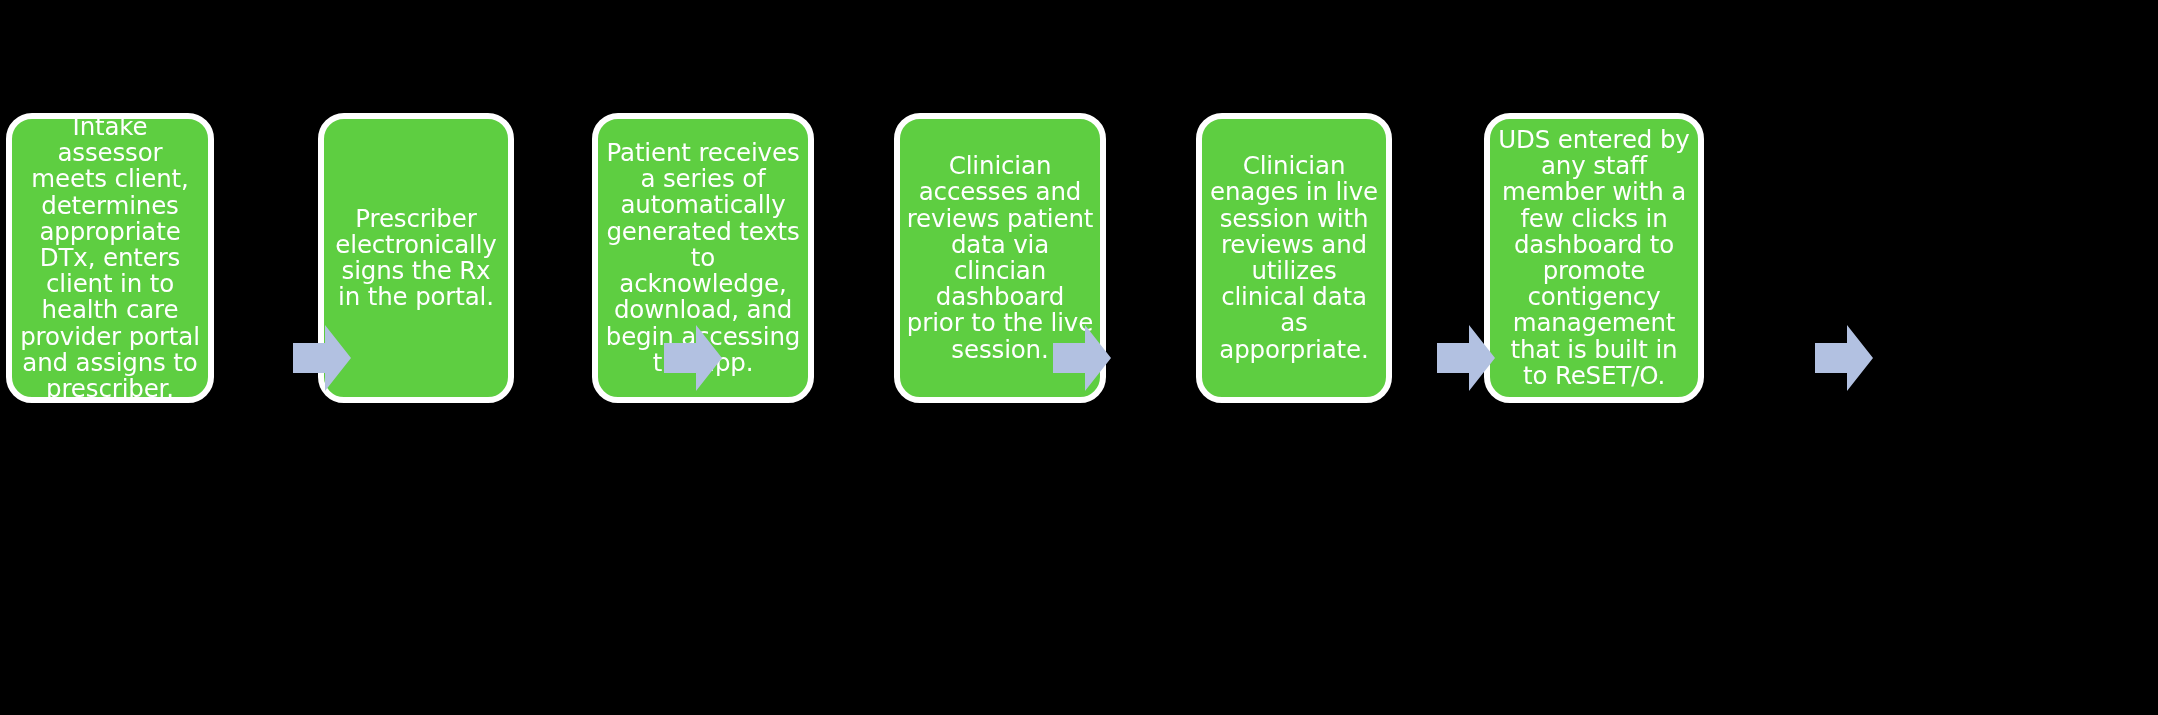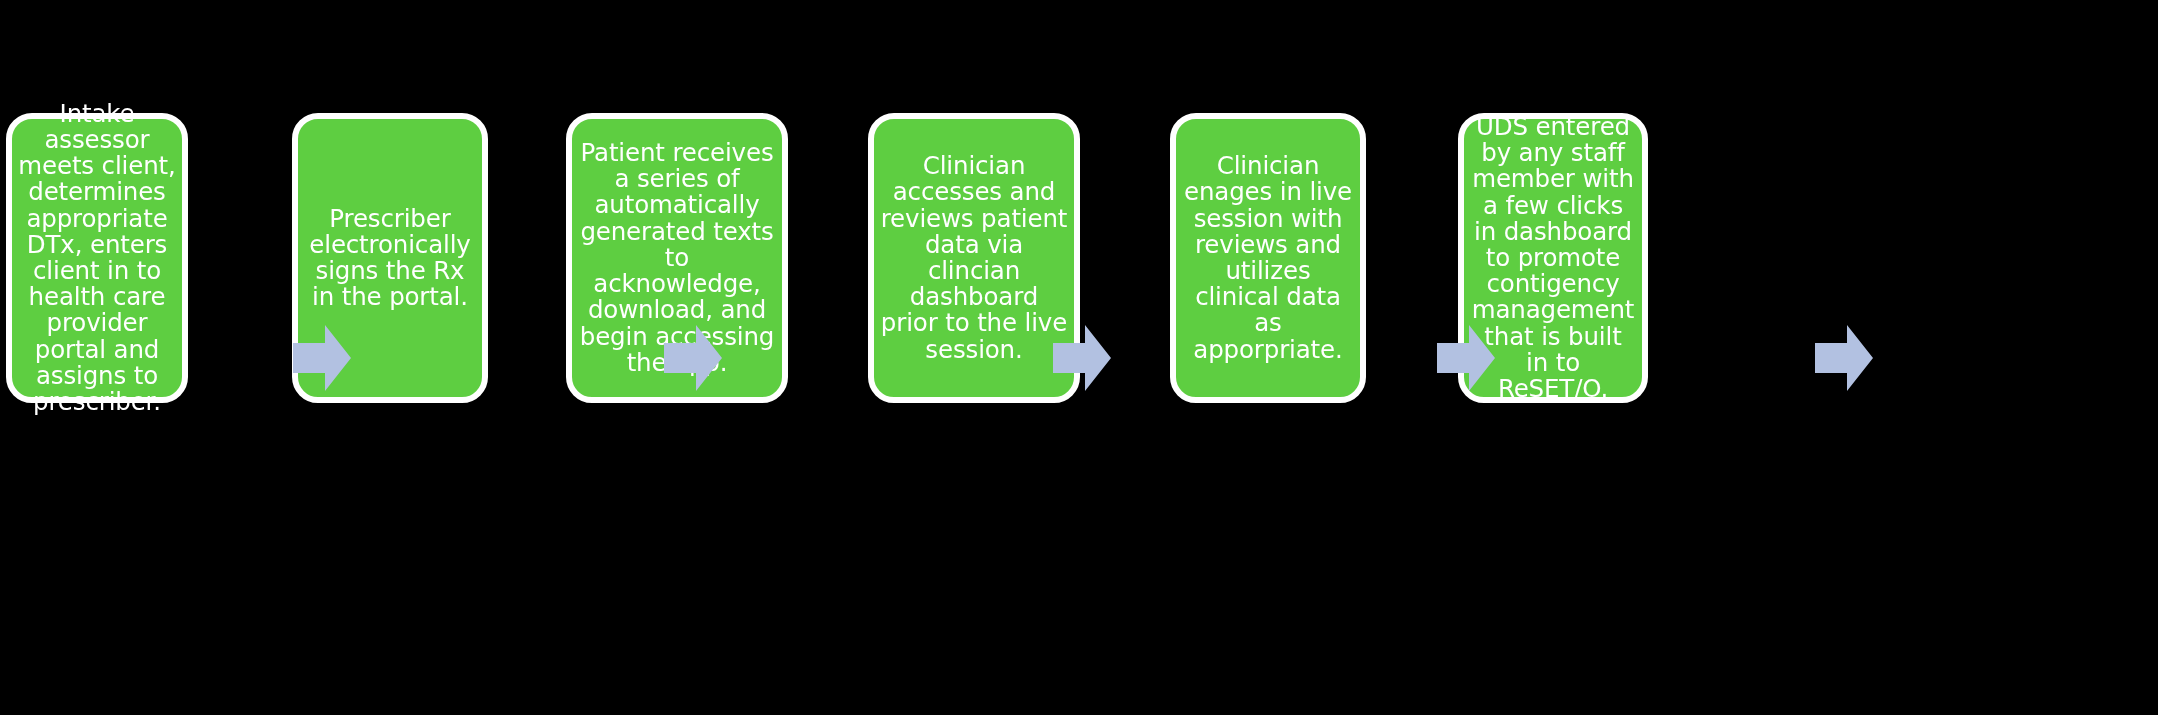--- a/index.html
+++ b/index.html
@@ -53,26 +53,26 @@
     font-size: 24.5px;
     line-height: 26.2px;
     text-align: center;
     white-space: pre-line;
     letter-spacing: -0.15px;
     width: 100%;
     display: block;
   }
 
   
-  .step-1 { width: 182px; margin-left: 6px; }
+  .step-1 { width: 208px; margin-left: 6px; }
   .step-2 { width: 196px; margin-left: 104px; }
   .step-3 { width: 222px; margin-left: 78px; }
   .step-4 { width: 212px; margin-left: 80px; }
   .step-5 { width: 196px; margin-left: 90px; }
-  .step-6 { width: 190px; margin-left: 92px; margin-right: 6px; }
+  .step-6 { width: 220px; margin-left: 92px; margin-right: 6px; }
 
   
   .arrow-connector {
     position: absolute;
     top: 325px;
     width: 58px;
     height: 66px;
   }
   .arrow-connector svg { display: block; width: 58px; height: 66px; }
 

